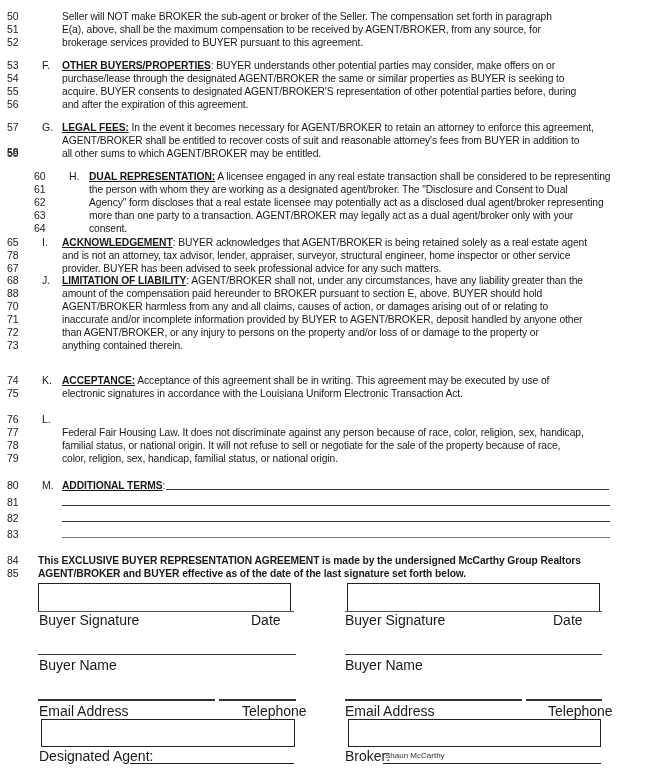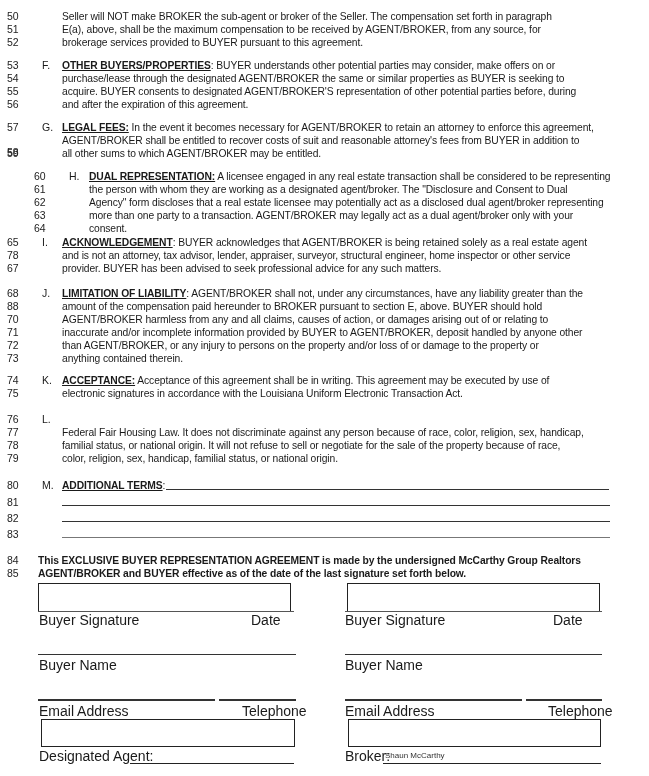--- a/index.html
+++ b/index.html
@@ -103,21 +103,21 @@
       </div>
       <div class="row">
         <span class="ln" style="top: 0px;">78</span>
         <span class="txt">and is not an attorney, tax advisor, lender, appraiser, surveyor, structural engineer, home inspector or other service</span>
       </div>
       <div class="row">
         <span class="ln" style="top: 0px;">67</span>
         <span class="txt">provider. BUYER has been advised to seek professional advice for any such matters.</span>
       </div>
     </div>
-    <div class="block" style="top: 287px; text-align: right;">
+    <div class="block" style="top: 274px; text-align: right;">
       <div class="row">
         <span class="ln" style="top: 0px;">68</span>
         <span class="letter">J.</span>
         <span class="txt"><span class="heading">LIMITATION OF LIABILITY</span><span>: AGENT/BROKER shall not, under any circumstances, have any liability greater than the</span></span>
       </div>
       <div class="row">
         <span class="ln" style="top: 0px;">88</span>
         <span class="txt">amount of the compensation paid hereunder to BROKER pursuant to section E, above. BUYER should hold</span>
       </div>
       <div class="row">

